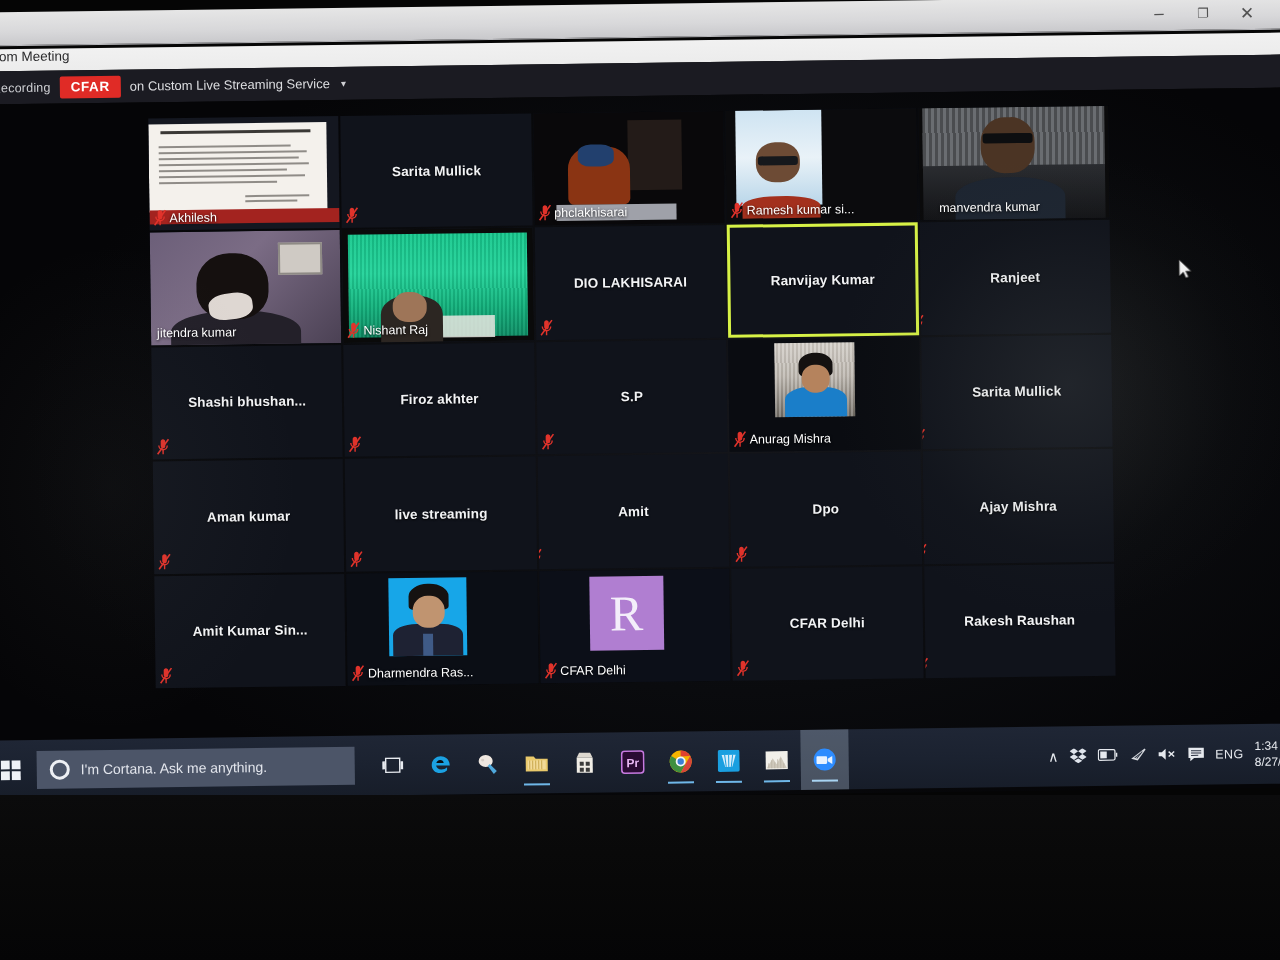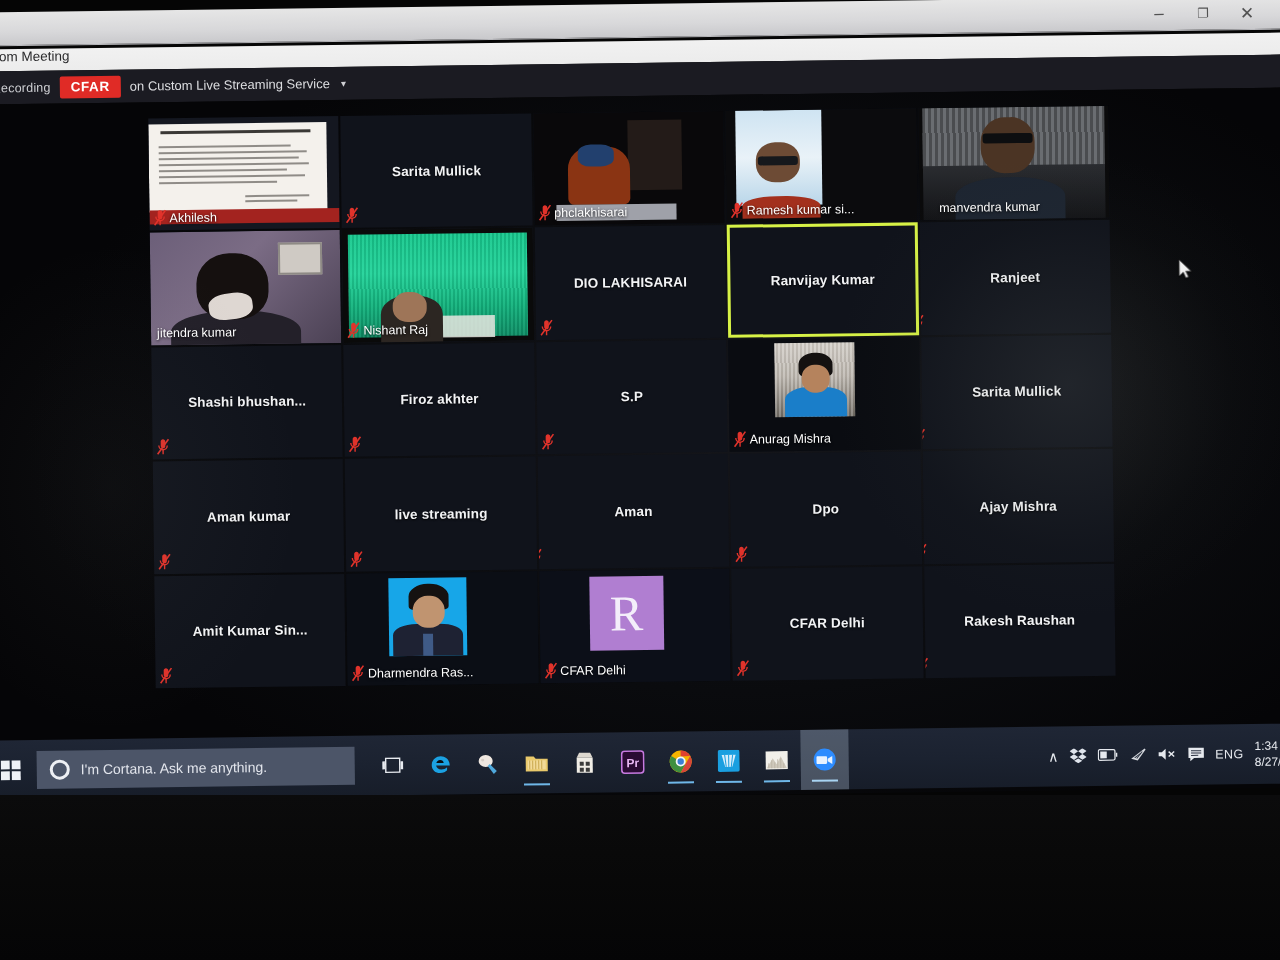--- a/index.html
+++ b/index.html
@@ -619,21 +619,21 @@
             <svg viewBox="0 0 13 17">
                 <path d="M6.5 1c1.3 0 2.3 1 2.3 2.3v4.4c0 1.3-1 2.3-2.3 2.3S4.2 9 4.2 7.7V3.3C4.2 2 5.2 1 6.5 1z" fill="#e0332b"></path>
                 <path d="M2.3 7.3c0 2.3 1.9 4.2 4.2 4.2s4.2-1.9 4.2-4.2" stroke="#e0332b" stroke-width="1.4" fill="none"></path>
                 <line x1="6.5" y1="11.5" x2="6.5" y2="16" stroke="#e0332b" stroke-width="1.4"></line>
                 <line x1="1" y1="16" x2="12" y2="1" stroke="#e0332b" stroke-width="1.6"></line>
               </svg>
           </span>
         </div>
 
         <div class="tile flat">
-          <span class="tile-name">Aman</span>
+          <span class="tile-name">Amit</span>
           <span class="mic" style="left:-10px">
             <svg viewBox="0 0 13 17">
                 <path d="M6.5 1c1.3 0 2.3 1 2.3 2.3v4.4c0 1.3-1 2.3-2.3 2.3S4.2 9 4.2 7.7V3.3C4.2 2 5.2 1 6.5 1z" fill="#e0332b"></path>
                 <path d="M2.3 7.3c0 2.3 1.9 4.2 4.2 4.2s4.2-1.9 4.2-4.2" stroke="#e0332b" stroke-width="1.4" fill="none"></path>
                 <line x1="6.5" y1="11.5" x2="6.5" y2="16" stroke="#e0332b" stroke-width="1.4"></line>
                 <line x1="1" y1="16" x2="12" y2="1" stroke="#e0332b" stroke-width="1.6"></line>
               </svg>
           </span>
         </div>
 

